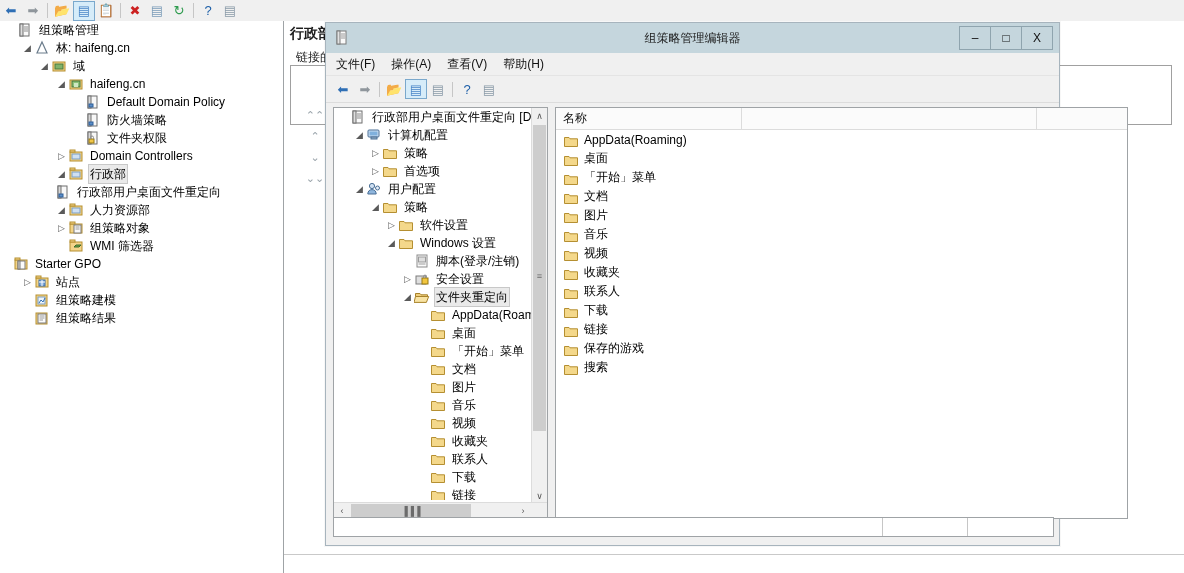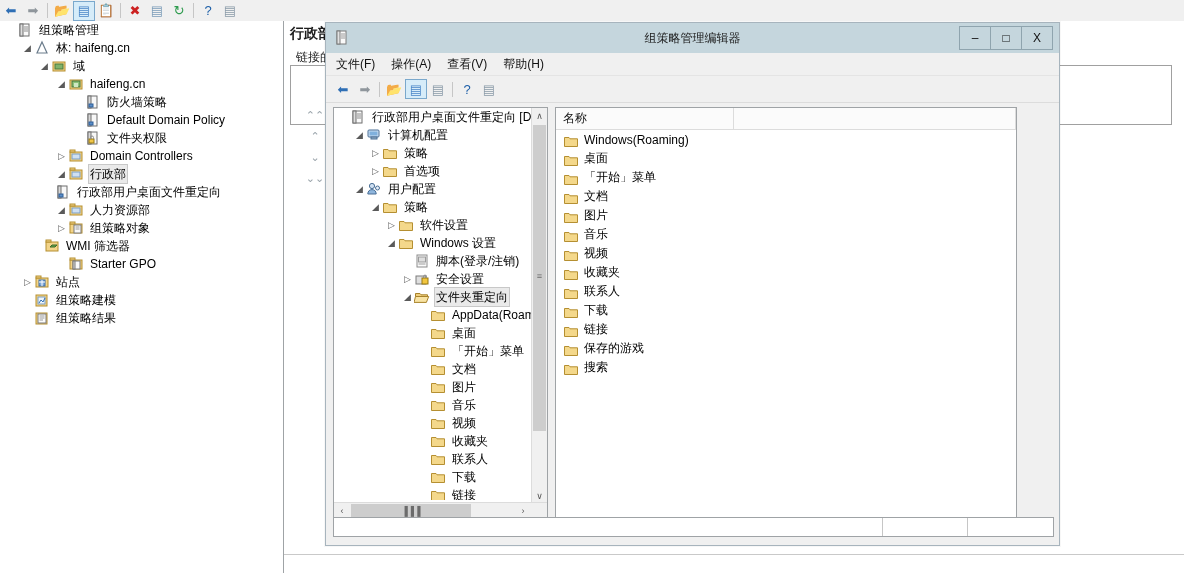--- a/index.html
+++ b/index.html
@@ -80,21 +80,21 @@
   .dlg-body{
     position:absolute;left:7px;top:84px;width:721px;height:430px;
     background:#f0f0f0;
   }
   .tree-pane{
     position:absolute;left:0;top:0;width:215px;height:412px;
     background:#ffffff;border:1px solid #9fa3a6;box-sizing:border-box;overflow:hidden;
   }
   .tree-inner{position:absolute;left:0;top:0;width:198px;height:392px;overflow:hidden;}
   .list-pane{
-    position:absolute;left:222px;top:0;width:462px;height:412px;
+    position:absolute;left:222px;top:0;width:573px;height:412px;
     background:#ffffff;border:1px solid #9fa3a6;box-sizing:border-box;overflow:hidden;
   }
   .lp-head{height:21px;background:#fbfbfb;border-bottom:1px solid #dcdcdc;display:flex;}
   .lp-col{font-size:12px;line-height:21px;padding-left:7px;box-sizing:border-box;color:#111;
           border-right:1px solid #dcdcdc;}
   .lp-row{height:19px;display:flex;align-items:center;padding-left:7px;font-size:12px;white-space:nowrap;}
   .lp-row .fico{width:16px;height:14px;margin-right:5px;flex:0 0 16px;position:relative;}
 
   
   .vscroll{
@@ -219,30 +219,30 @@
           </svg></span>
         <span class="lbl">haifeng.cn</span>
       </div>
       <div class="tnode" style="padding-left:72px">
         <span class="exp"></span>
         <span class="ico"><svg width="16" height="16" viewBox="0 0 16 16">
             <rect x="3" y="2" width="9" height="12" fill="#f7f7f7" stroke="#6f6f6f"></rect>
             <rect x="3" y="2" width="3" height="12" fill="#d7d7d7" stroke="#6f6f6f"></rect>
             <rect x="4" y="10" width="4" height="3" fill="#5b8fc9" stroke="#2e5f99"></rect>
           </svg></span>
-        <span class="lbl">防火墙策略</span>
+        <span class="lbl">Default Domain Policy</span>
       </div>
       <div class="tnode" style="padding-left:72px">
         <span class="exp"></span>
         <span class="ico"><svg width="16" height="16" viewBox="0 0 16 16">
             <rect x="3" y="2" width="9" height="12" fill="#f7f7f7" stroke="#6f6f6f"></rect>
             <rect x="3" y="2" width="3" height="12" fill="#d7d7d7" stroke="#6f6f6f"></rect>
             <rect x="4" y="10" width="4" height="3" fill="#5b8fc9" stroke="#2e5f99"></rect>
           </svg></span>
-        <span class="lbl">Default Domain Policy</span>
+        <span class="lbl">防火墙策略</span>
       </div>
       <div class="tnode" style="padding-left:72px">
         <span class="exp"></span>
         <span class="ico"><svg width="16" height="16" viewBox="0 0 16 16">
             <rect x="3" y="2" width="9" height="12" fill="#f7f7f7" stroke="#6f6f6f"></rect>
             <rect x="3" y="2" width="3" height="12" fill="#d7d7d7" stroke="#6f6f6f"></rect>
             <rect x="4" y="9" width="5" height="4" fill="#f0c64a" stroke="#9a7a12"></rect>
             <path d="M5.5 9 v-1.5 a1.5 1.5 0 0 1 3 0 V9" fill="none" stroke="#8d8d8d"></path>
           </svg></span>
         <span class="lbl">文件夹权限</span>
@@ -287,30 +287,30 @@
         <span class="exp">▷</span>
         <span class="ico"><svg width="16" height="16" viewBox="0 0 16 16">
             <rect x="2" y="4" width="12" height="9" fill="#f3d489" stroke="#b58f31"></rect>
             <rect x="2" y="2" width="5" height="2" fill="#f3d489" stroke="#b58f31"></rect>
             <rect x="6" y="5" width="7" height="8" fill="#f9f9f9" stroke="#7b7b7b"></rect>
             <line x1="7.5" y1="7" x2="11.5" y2="7" stroke="#9b9b9b"></line>
             <line x1="7.5" y1="9" x2="11.5" y2="9" stroke="#9b9b9b"></line>
           </svg></span>
         <span class="lbl">组策略对象</span>
       </div>
-      <div class="tnode" style="padding-left:31px">
+      <div class="tnode" style="padding-left:55px">
         <span class="exp"></span>
         <span class="ico"><svg width="16" height="16" viewBox="0 0 16 16">
             <rect x="2" y="4" width="12" height="9" fill="#f3d489" stroke="#b58f31"></rect>
             <rect x="2" y="2" width="5" height="2" fill="#f3d489" stroke="#b58f31"></rect>
             <path d="M8 7 h5 l-2 2 h-5 z" fill="#6aa84f" stroke="#3c6b2b"></path>
           </svg></span>
         <span class="lbl">WMI 筛选器</span>
       </div>
-      <div class="tnode" style="padding-left:55px">
+      <div class="tnode" style="">
         <span class="exp"></span>
         <span class="ico"><svg width="16" height="16" viewBox="0 0 16 16">
             <rect x="2" y="4" width="12" height="9" fill="#f3d489" stroke="#b58f31"></rect>
             <rect x="2" y="2" width="5" height="2" fill="#f3d489" stroke="#b58f31"></rect>
             <rect x="5" y="5" width="7" height="8" fill="#fbfbfb" stroke="#7b7b7b"></rect>
             <rect x="5" y="5" width="2" height="8" fill="#d9d9d9" stroke="#7b7b7b"></rect>
           </svg></span>
         <span class="lbl">Starter GPO</span>
       </div>
       <div class="tnode" style="padding-left:21px">
@@ -592,21 +592,21 @@
       <div class="list-pane">
         <div class="lp-head" id="lpHead">
             <div class="lp-col" style="width:186px">名称</div>
             <div class="lp-col" style="width:295px"></div>
           </div>
         <div id="lpRows">
             <div class="lp-row">
               <span class="fico"><svg width="16" height="16" viewBox="0 0 16 16">
                   <path d="M1.5 4.5 h4.5 l1 1.3 h7.5 v7.7 h-13 z" fill="#f4d88b" stroke="#b58f31"></path>
                 </svg></span>
-              <span>Windows(Roaming)</span>
+              <span>AppData(Roaming)</span>
             </div>
             <div class="lp-row">
               <span class="fico"><svg width="16" height="16" viewBox="0 0 16 16">
                   <path d="M1.5 4.5 h4.5 l1 1.3 h7.5 v7.7 h-13 z" fill="#f4d88b" stroke="#b58f31"></path>
                 </svg></span>
               <span>桌面</span>
             </div>
             <div class="lp-row">
               <span class="fico"><svg width="16" height="16" viewBox="0 0 16 16">
                   <path d="M1.5 4.5 h4.5 l1 1.3 h7.5 v7.7 h-13 z" fill="#f4d88b" stroke="#b58f31"></path>

